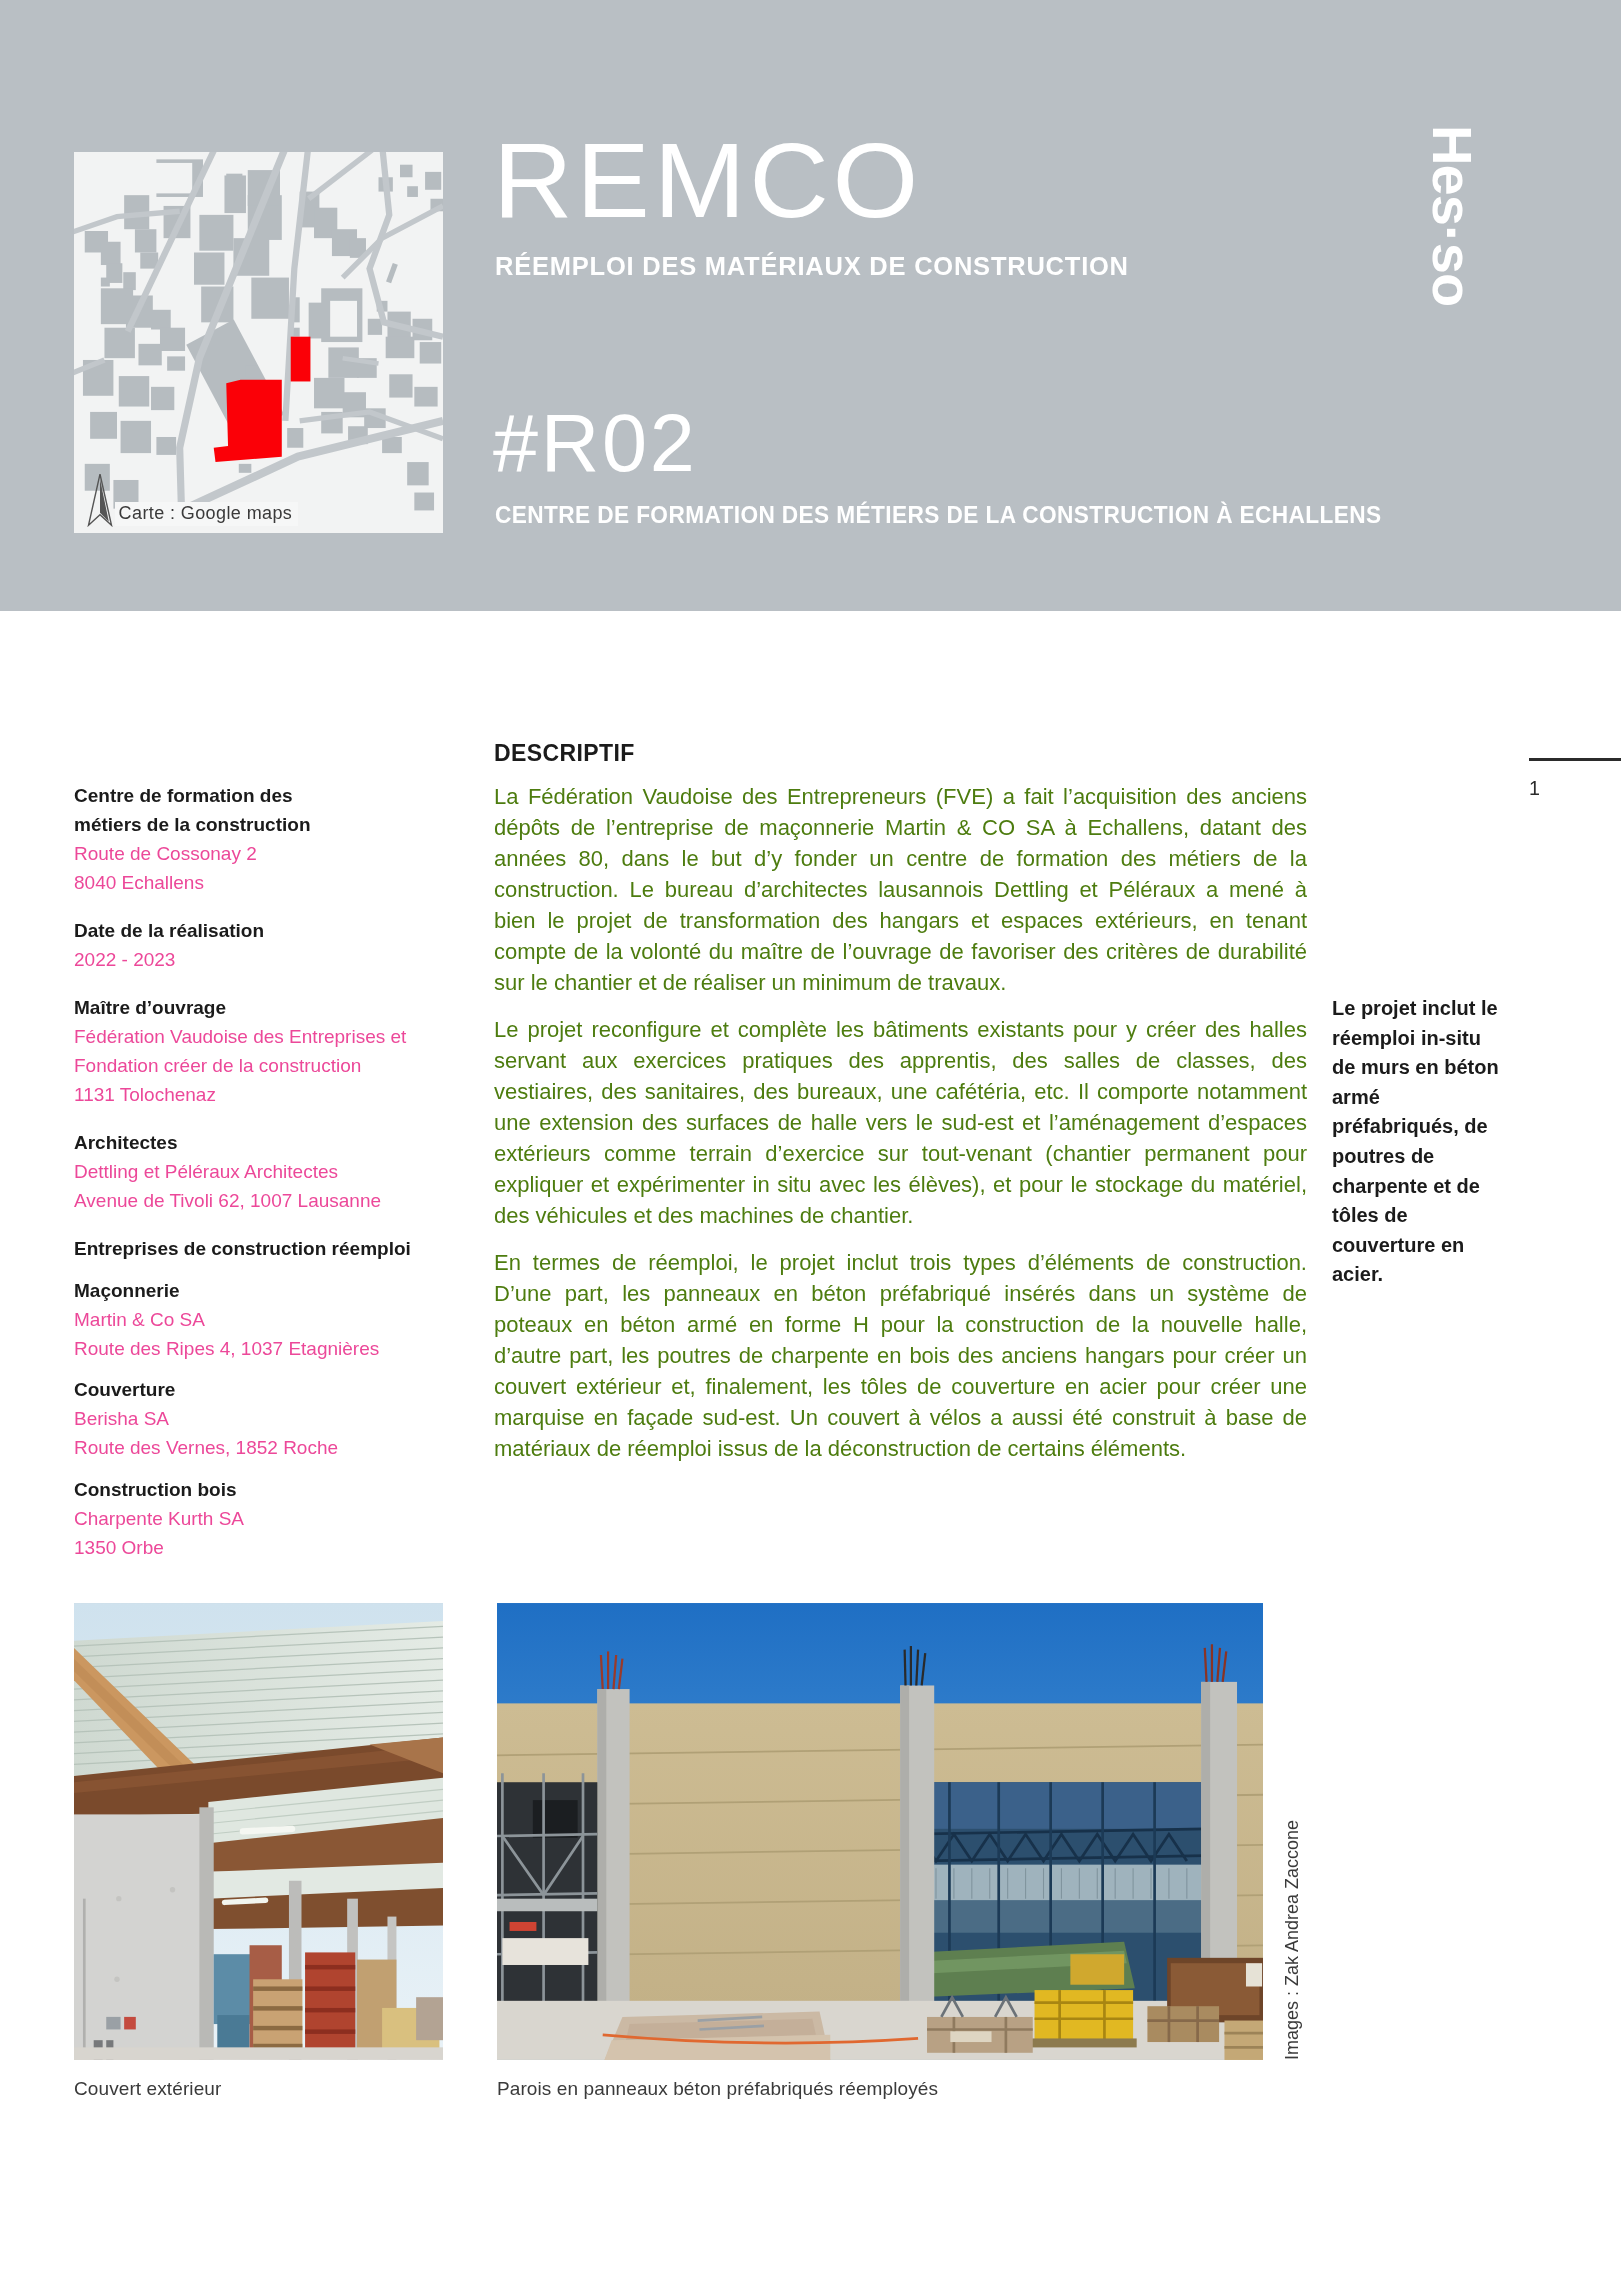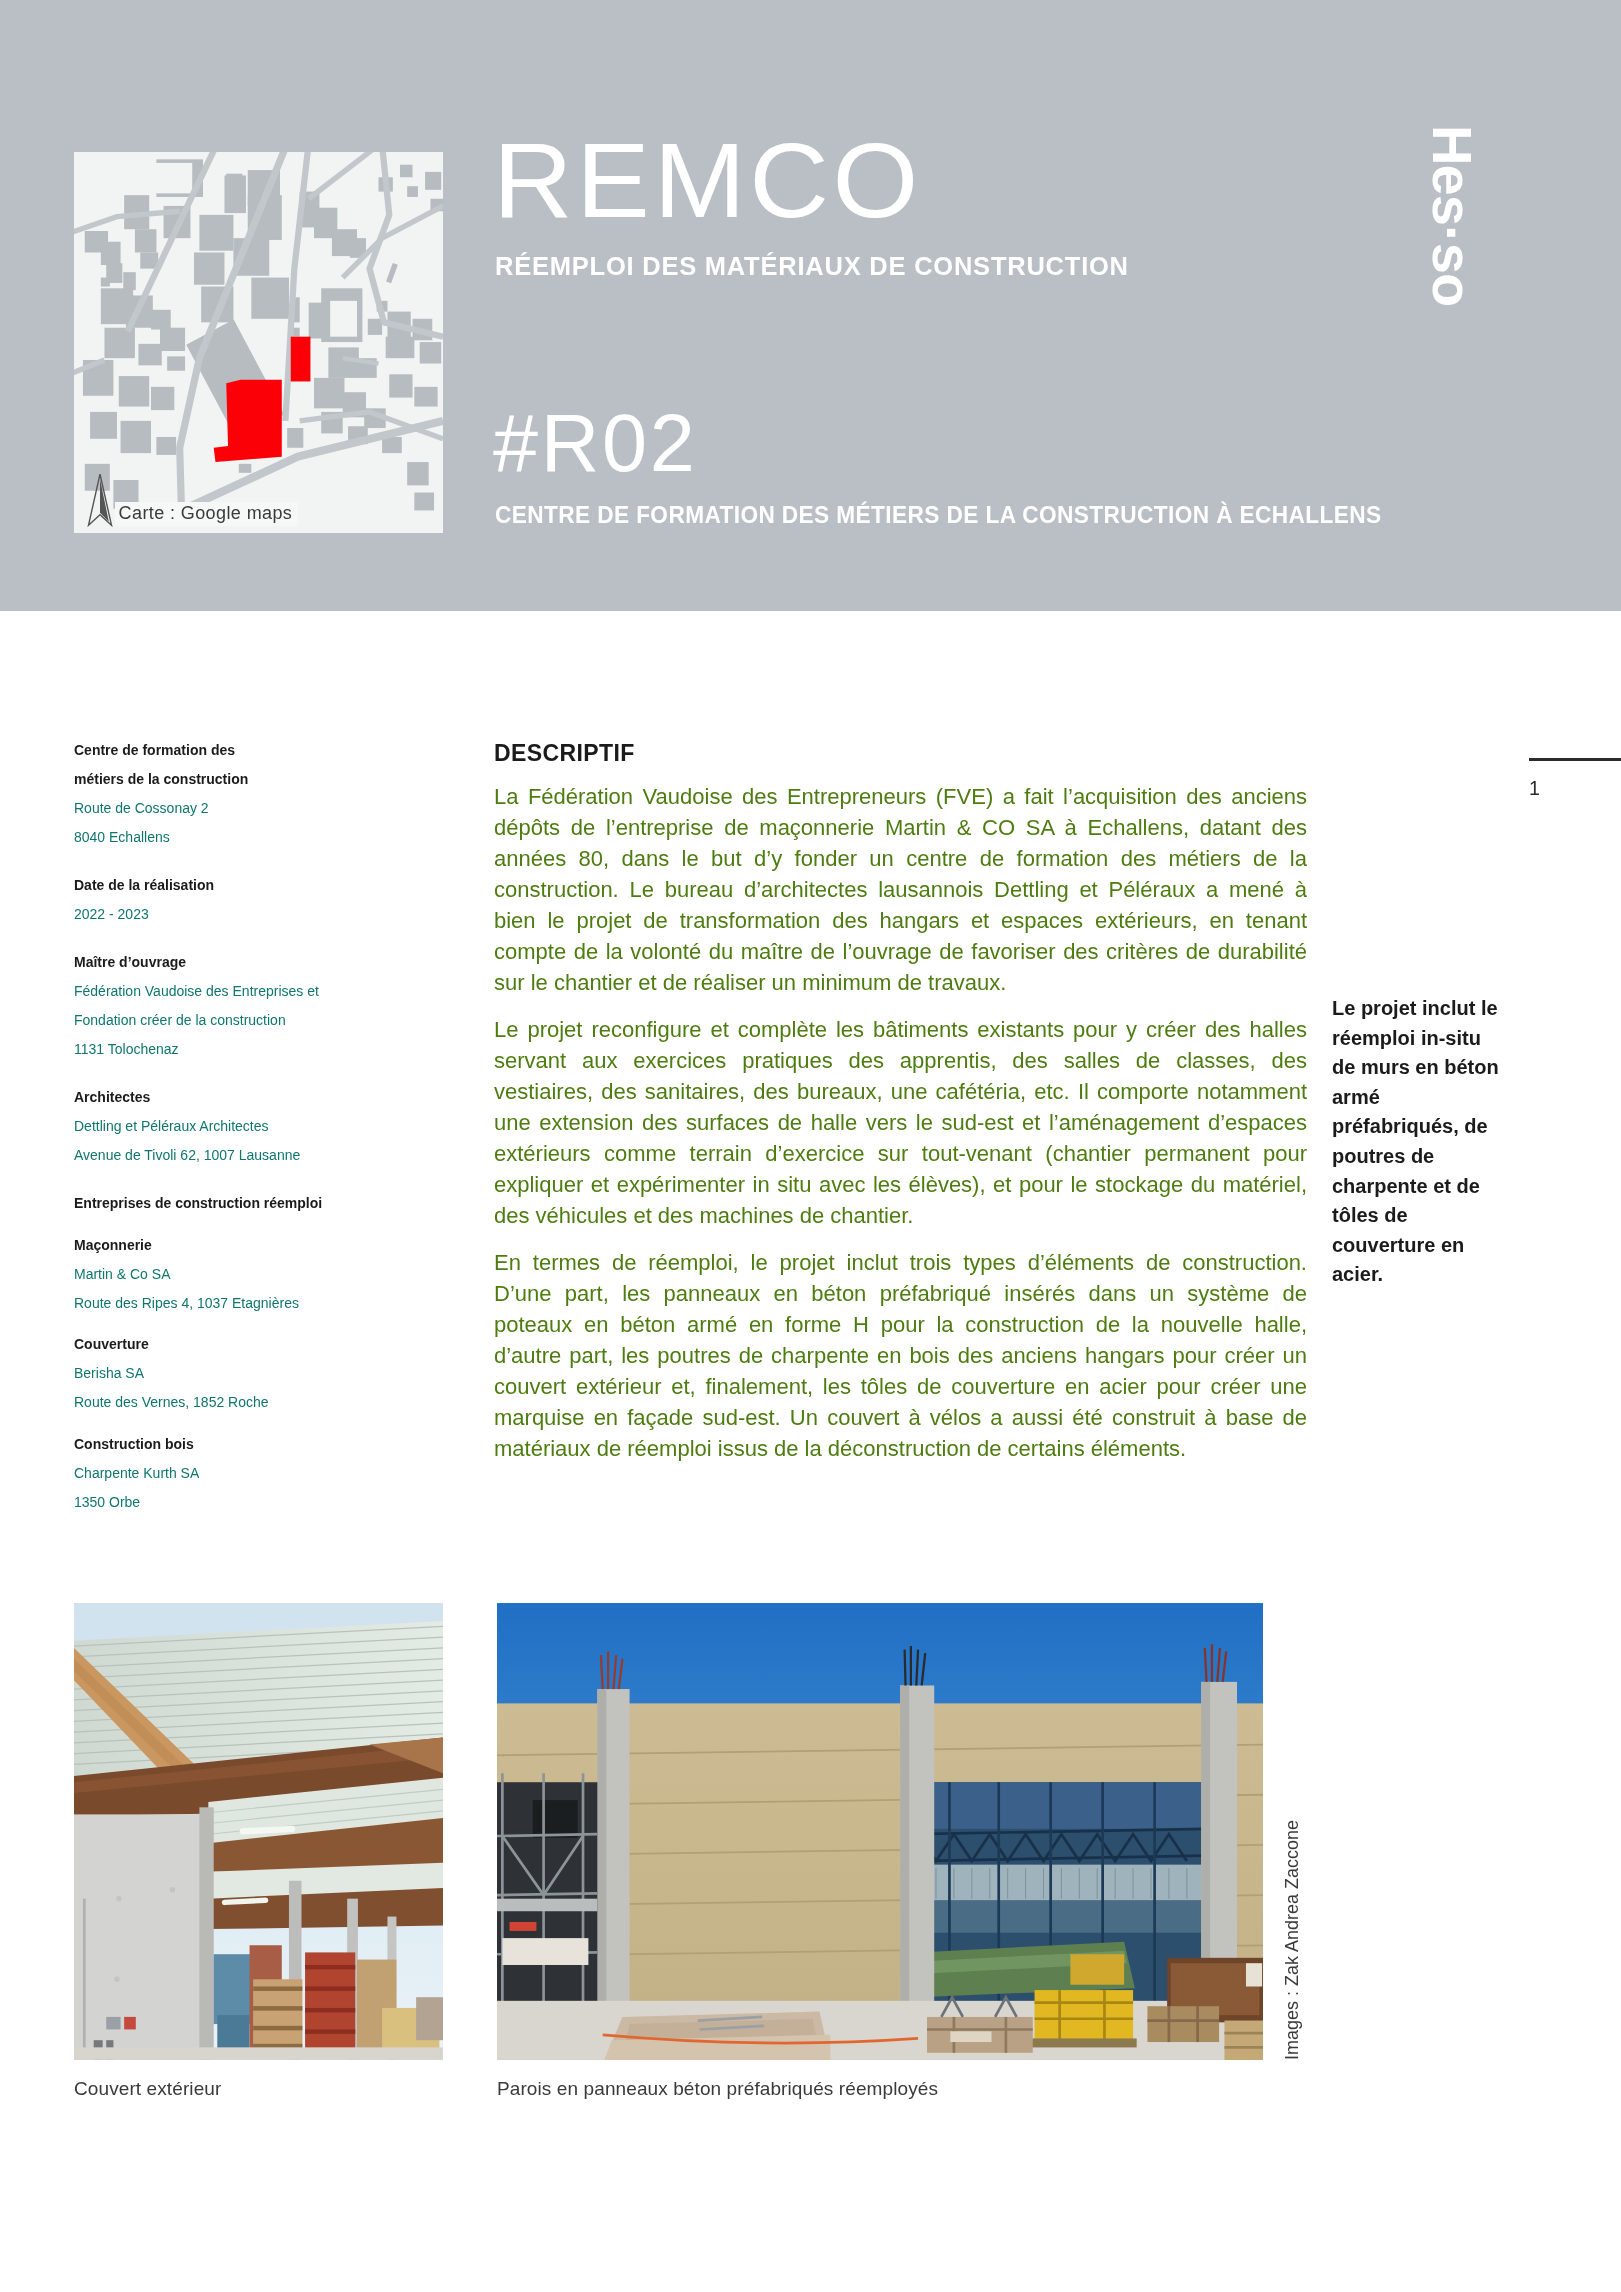--- a/index.html
+++ b/index.html
@@ -68,27 +68,27 @@
     width:242px;height:77px;
     transform:rotate(90deg);transform-origin:left top;
     font-family:"Liberation Sans", sans-serif;
     font-size:56px;font-weight:bold;color:#ffffff;
     letter-spacing:-0.9px;
     line-height:77px;
   }
 
   
   .meta-col{
-    position:absolute;left:74px;top:736px;width:421px;
-    font-size:14px;line-height:29px;color:#2a2a2a;
+    position:absolute;left:74px;top:781px;width:421px;
+    font-size:19px;line-height:29px;color:#2a2a2a;
   }
   .meta-block{margin-bottom:19px;}
   .meta-block:last-child{margin-bottom:12px;}
   .meta-h{font-weight:bold;color:#1b1b1b;}
-  .meta-l{font-weight:normal;color:#0f766e;}
+  .meta-l{font-weight:normal;color:#ec4899;}
   .meta-sub-gap{margin-top:12.5px;}
 
   
   .desc-col{
     position:absolute;left:494px;top:739px;width:813px;
   }
   .desc-head{
     font-size:24px;font-weight:bold;letter-spacing:0.4px;
     color:#1b1b1b;margin:0 0 14.3px 0;
     transform:scaleX(.96);transform-origin:left center;

